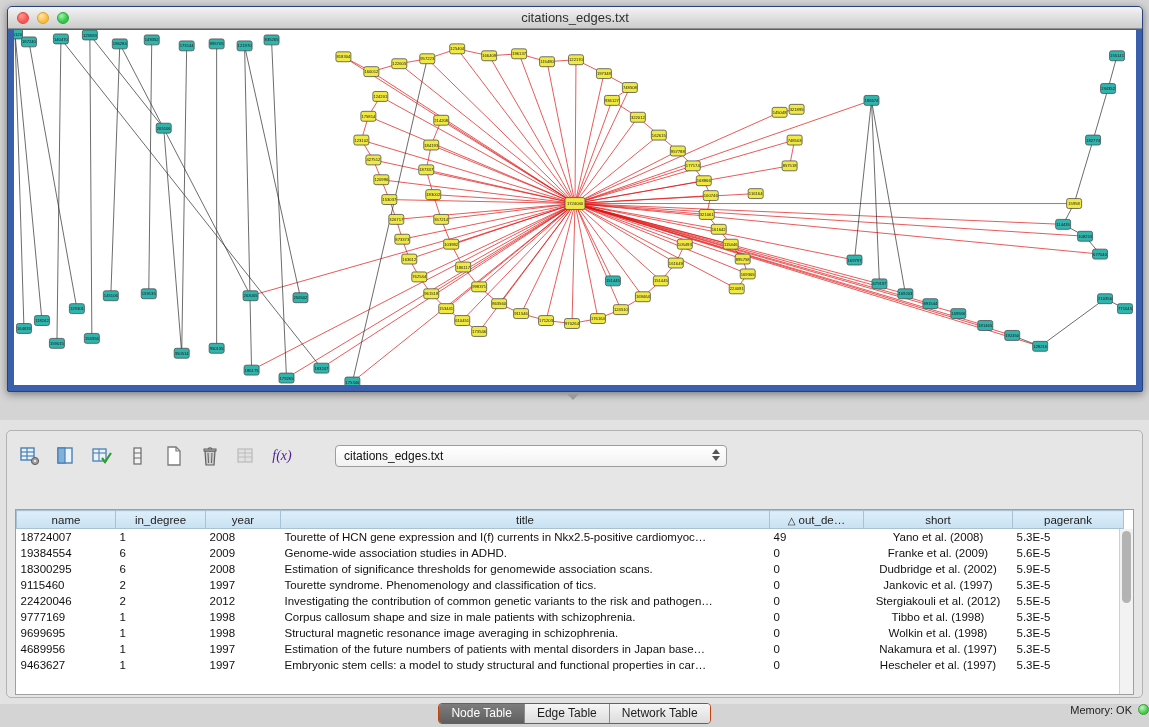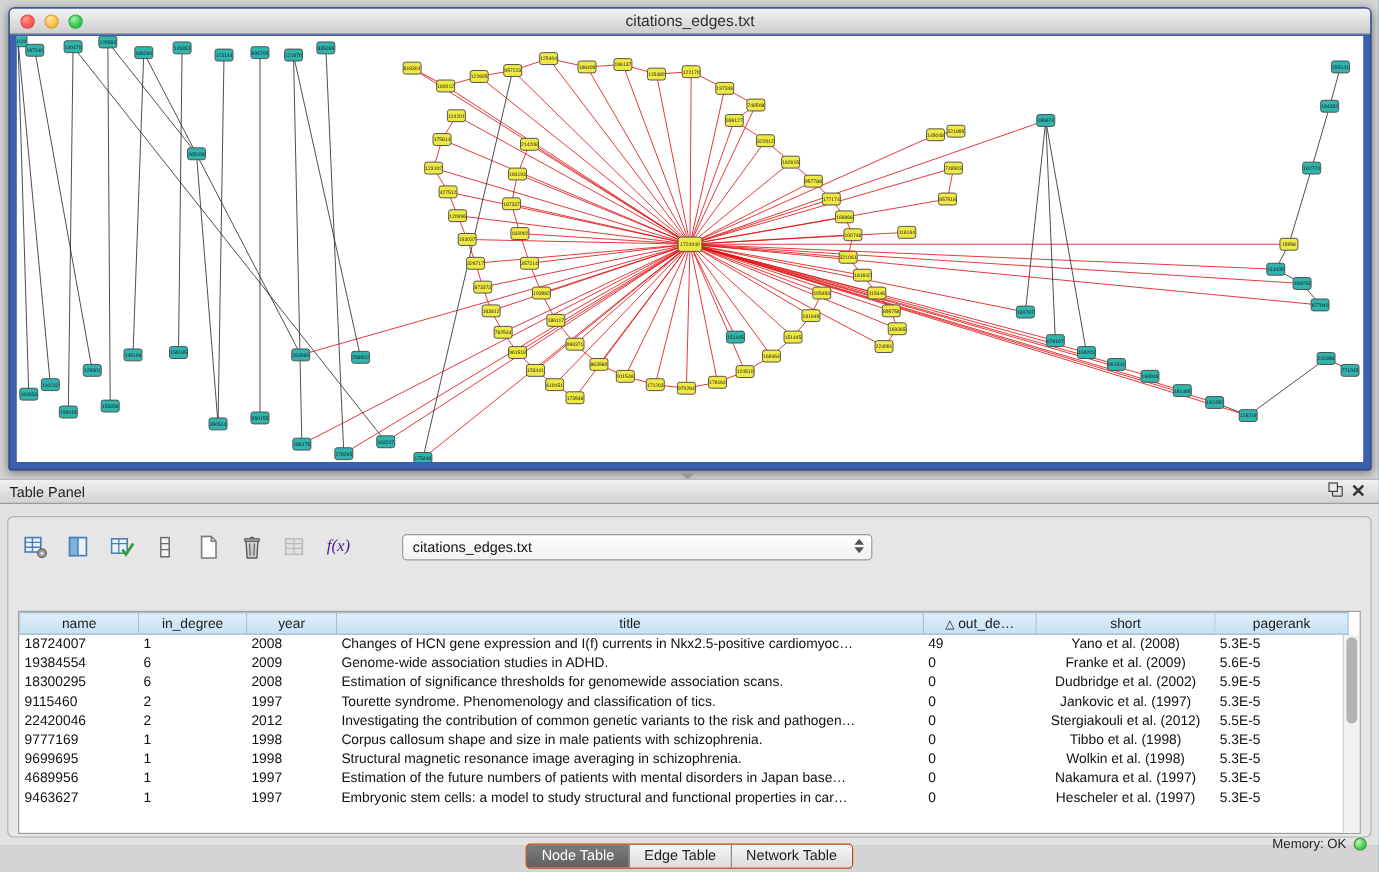--- a/index.html
+++ b/index.html
@@ -140,23 +140,23 @@
   .tab-btn {
     font-size:12px; padding:2px 12px; height:19px; line-height:15px;
     background:linear-gradient(#f6f6f6,#dcdcdc); color:#1d1d1d;
     border-right:1px solid #8d8d8d; cursor:default;
   }
   .tab-btn:last-child { border-right:none; }
   .tab-btn.selected { background:linear-gradient(#7d7d7d,#5f5f5f); color:#fff; }
 
   
   .statusbar {
-    position:absolute; left:0; bottom:12px; width:1149px; height:23px;
-    display:flex; align-items:center; justify-content:flex-end;
-    padding-right:10px; gap:6px;
+    position:absolute; left:0; bottom:0; width:1149px; height:23px;
+    display:flex; align-items:flex-start; justify-content:flex-end;
+    gap:6px;
     font-size:11px; color:#222;
   }
   .mem-dot {
     width:11px; height:11px; border-radius:50%;
     background:radial-gradient(circle at 35% 30%, #bdf7bd, #45c945 65%);
     border:1px solid #3a9b3a;
   }
 </style>
 </head>
 <body>
@@ -557,30 +557,20 @@
         <text x="14" y="35.6" text-anchor="middle" font-size="4.2" fill="#1a1a1a">186120</text>
         <rect x="292.5" y="295" width="15" height="10" rx="2" fill="#2fb5ad" stroke="#4d4d4d" stroke-width="0.8"></rect>
         <text x="300" y="301.6" text-anchor="middle" font-size="4.2" fill="#1a1a1a">256502</text>
       </svg>
   </div>
 </div>
 
 <div class="splitter-grip"></div>
 
 <div class="table-panel">
-  <div class="panel-header">
-    <span>Table Panel</span>
-    <span class="spacer"></span>
-    <span class="panel-hbtn">
-        <span class="float-glyph"></span>
-      </span>
-    <span class="panel-hbtn">
-        <span class="close-glyph">✕</span>
-      </span>
-  </div>
 
   <div class="panel-body">
     <div class="panel-inner">
 
       <div class="table-toolbar">
         <button class="tbtn">
           <svg width="20" height="20" viewBox="0 0 20 20">
             <rect x="1" y="2" width="13" height="12" fill="#eaf3fb" stroke="#4a7fb5" stroke-width="1.4"></rect>
             <line x1="1" y1="6" x2="14" y2="6" stroke="#4a7fb5" stroke-width="1.2"></line>
             <line x1="1" y1="10" x2="14" y2="10" stroke="#4a7fb5" stroke-width="1.2"></line>
@@ -666,21 +656,21 @@
                 <th class="c4"><span class="sort-tri">△</span>out_de…</th>
                 <th class="c5">short</th>
                 <th class="c6">pagerank</th>
               </tr>
             </thead>
           <tbody id="table-body">
               <tr>
                 <td class="c0">18724007</td>
                 <td class="c1">1</td>
                 <td class="c2">2008</td>
-                <td class="c3">Changes of HCN gene expression and I(f) currents in Nkx2.5-positive cardiomyoc…</td>
+                <td class="c3">Tourette of HCN gene expression and I(f) currents in Nkx2.5-positive cardiomyoc…</td>
                 <td class="c4">49</td>
                 <td class="c5">Yano et al. (2008)</td>
                 <td class="c6">5.3E-5</td>
               </tr>
               <tr>
                 <td class="c0">19384554</td>
                 <td class="c1">6</td>
                 <td class="c2">2009</td>
                 <td class="c3">Genome-wide association studies in ADHD.</td>
                 <td class="c4">0</td>

